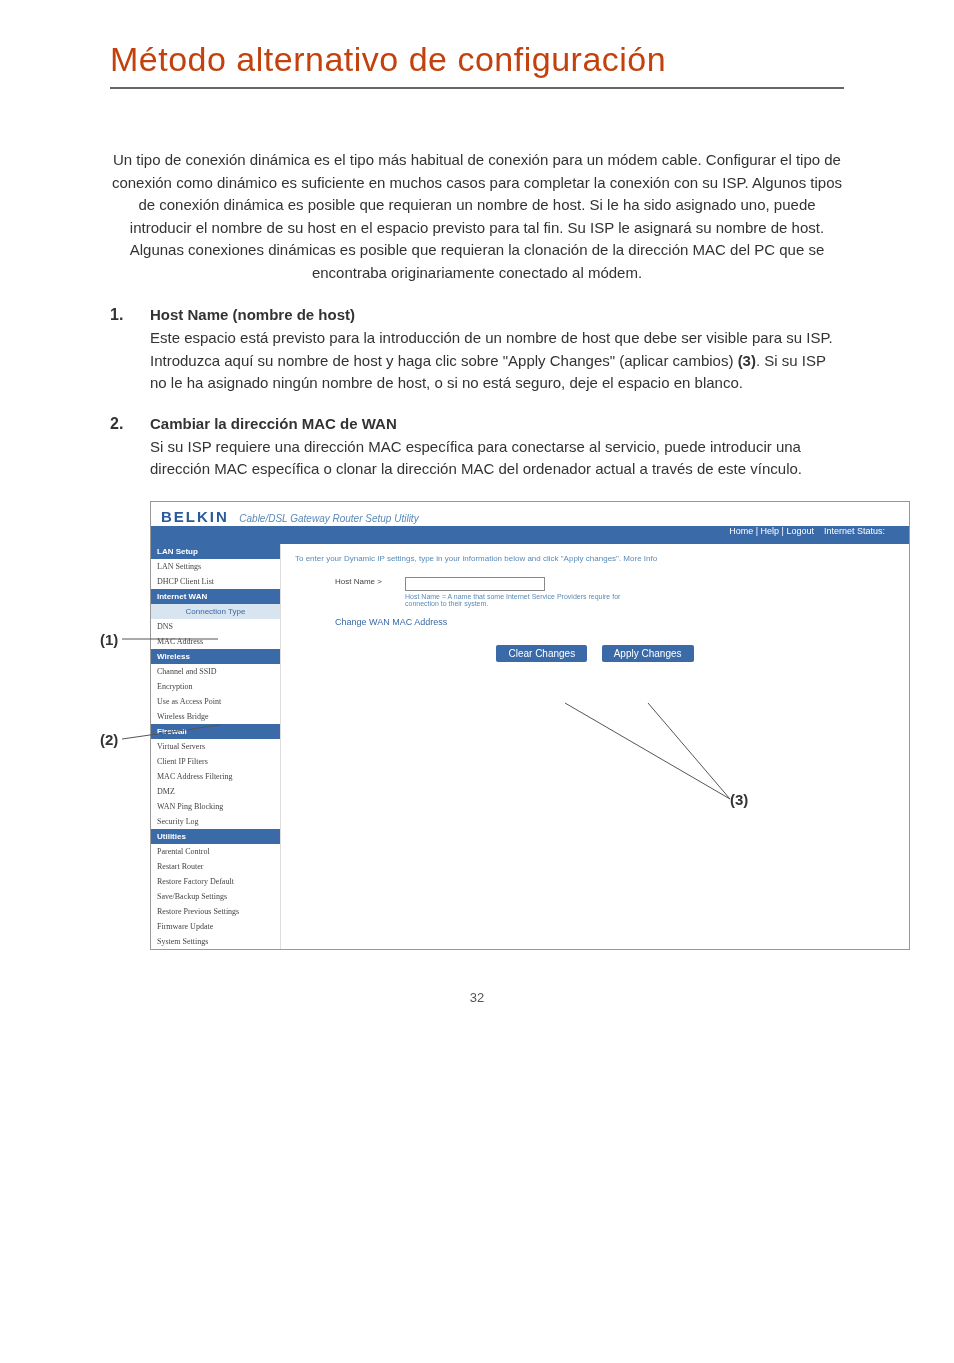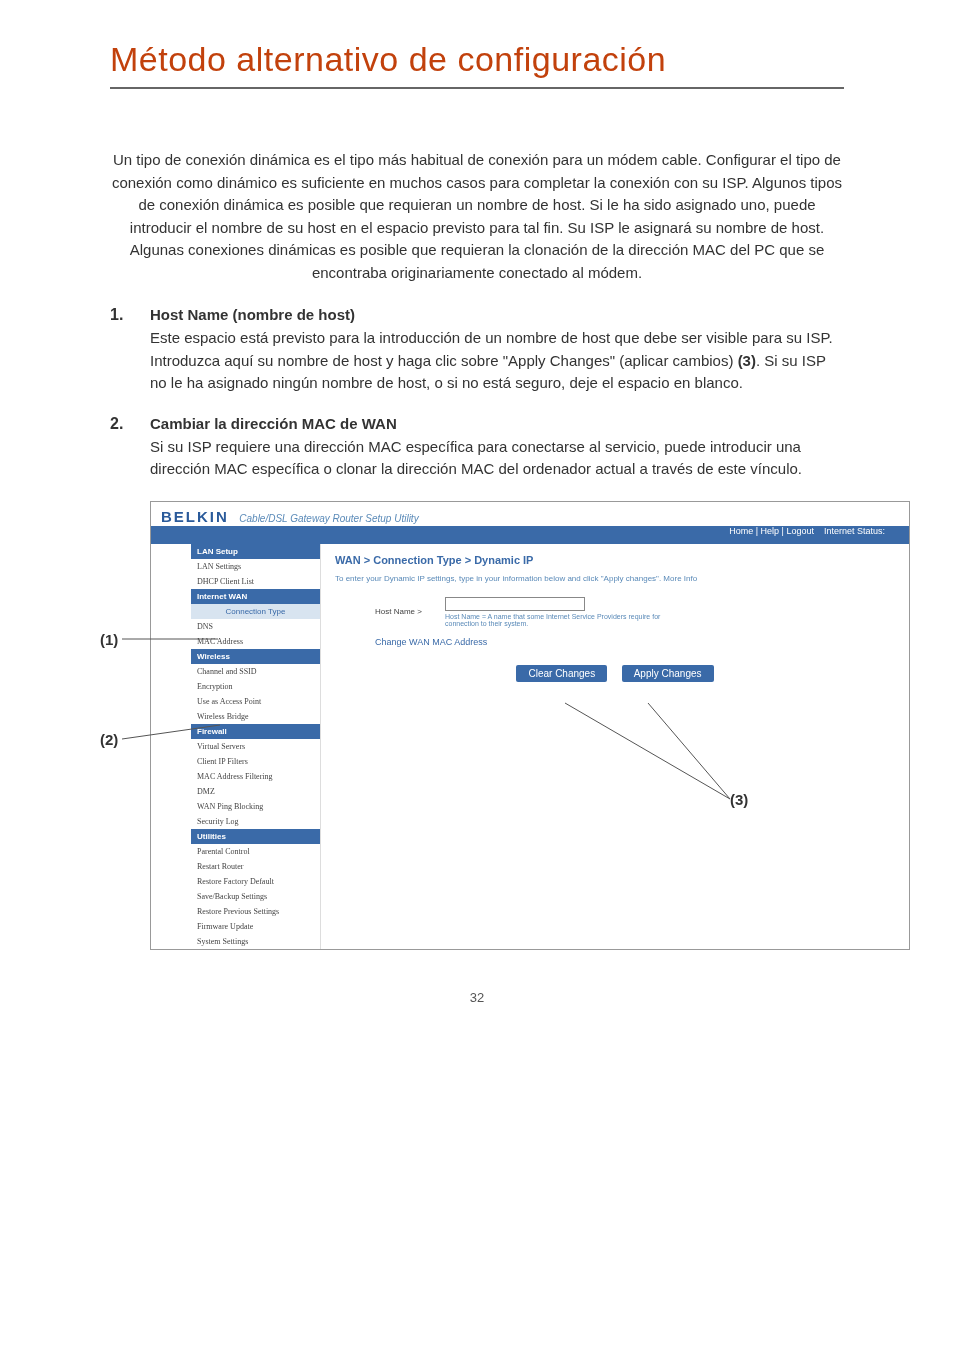--- a/index.html
+++ b/index.html
@@ -16,29 +16,29 @@
     .list-title { font-weight: bold; font-size: 15px; margin-bottom: 4px; }
     .list-body { font-size: 15px; line-height: 1.5; }
     .list-body b { font-weight: bold; }
     .screenshot-box { margin-top: 20px; margin-left: -20px; position: relative; }
     .screenshot { border: 1px solid #999; width: 760px; background: #fff; margin-left: 60px; }
     .ss-header { background: #fff; padding: 6px 10px 0; }
     .ss-logo { display: inline; font-size: 15px; font-weight: bold; color: #2a5a9a; letter-spacing: 2px; }
     .ss-tagline { font-size: 10px; color: #5a8ab8; font-style: italic; margin-left: 6px; }
     .ss-bar { background: #3a6aa8; height: 18px; display: flex; justify-content: flex-end; align-items: flex-start; padding-right: 24px; font-size: 9px; color: #fff; }
     .ss-bar span { margin-left: 3px; }
-    .ss-body { display: flex; min-height: 340px; margin-left: 40px; }
+    .ss-body { display: flex; min-height: 340px; }
     .ss-nav { width: 130px; background: #fff; border-right: 1px solid #ddd; font-size: 8px; }
     .ss-nav-cat { background: #3a6aa8; color: #fff; padding: 3px 6px; font-size: 8px; font-weight: bold; }
     .ss-nav-sel { background: #d8e4f0; color: #3a6aa8; padding: 3px 6px; text-align: center; }
     .ss-nav-item { padding: 3px 6px; color: #444; font-family: Liberation Serif, serif; }
     .ss-main { flex: 1; padding: 10px 14px; font-size: 9px; color: #3a6aa8; }
     .ss-crumb { font-size: 11px; font-weight: bold; color: #3a6aa8; margin-bottom: 8px; }
     .ss-info { font-size: 8px; color: #5a8ab8; margin-bottom: 14px; }
-    .ss-field-row { display: flex; align-items: center; margin-bottom: 10px; }
+    .ss-field-row { display: flex; align-items: flex-start; margin-bottom: 10px; }
     .ss-field-label { width: 110px; font-size: 8px; color: #444; padding-left: 40px; }
     .ss-input { width: 140px; height: 14px; border: 1px solid #888; background: #fff; margin-bottom: 2px; }
     .ss-hint { font-size: 7px; color: #5a8ab8; width: 250px; }
     .ss-link { font-size: 9px; color: #3a6aa8; font-weight: normal; margin-left: 40px; margin-top: 10px; }
     .ss-buttons { text-align: center; margin-top: 18px; }
     .ss-btn { display: inline-block; background: #3a6aa8; color: #fff; font-size: 10px; padding: 3px 12px; margin: 0 6px; border-radius: 2px; }
     .callout-label { position: absolute; font-weight: bold; font-size: 15px; }
     .callout-1 { left: 10px; top: 130px; }
     .callout-2 { left: 10px; top: 230px; }
     .callout-3 { left: 640px; top: 290px; }
@@ -120,21 +120,20 @@
           <div class="ss-nav-cat">Utilities</div>
           <div class="ss-nav-item">Parental Control</div>
           <div class="ss-nav-item">Restart Router</div>
           <div class="ss-nav-item">Restore Factory Default</div>
           <div class="ss-nav-item">Save/Backup Settings</div>
           <div class="ss-nav-item">Restore Previous Settings</div>
           <div class="ss-nav-item">Firmware Update</div>
           <div class="ss-nav-item">System Settings</div>
         </div>
         <div class="ss-main">
-          <div class="ss-crumb">WAN &gt; Connection Type &gt; Dynamic IP</div>
           <div class="ss-info">To enter your Dynamic IP settings, type in your information below and click "Apply changes". More Info</div>
           <div class="ss-field-row">
             <div class="ss-field-label">Host Name &gt;</div>
             <div>
               <div class="ss-input"></div>
               <div class="ss-hint">Host Name = A name that some Internet Service Providers require for connection to their system.</div>
             </div>
           </div>
           <div class="ss-link">Change WAN MAC Address</div>
           <div class="ss-buttons">

